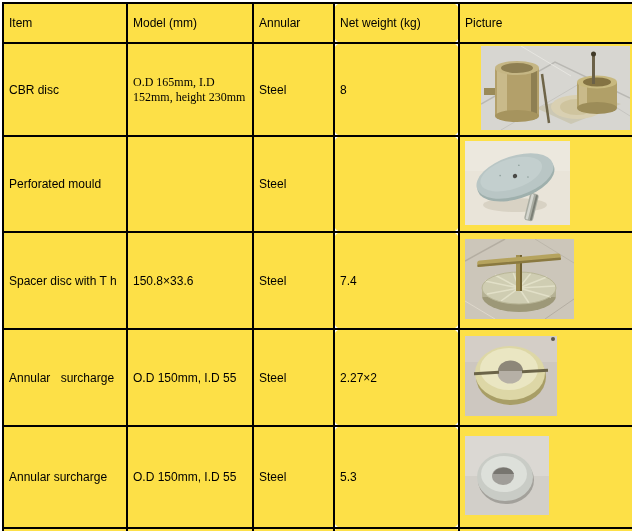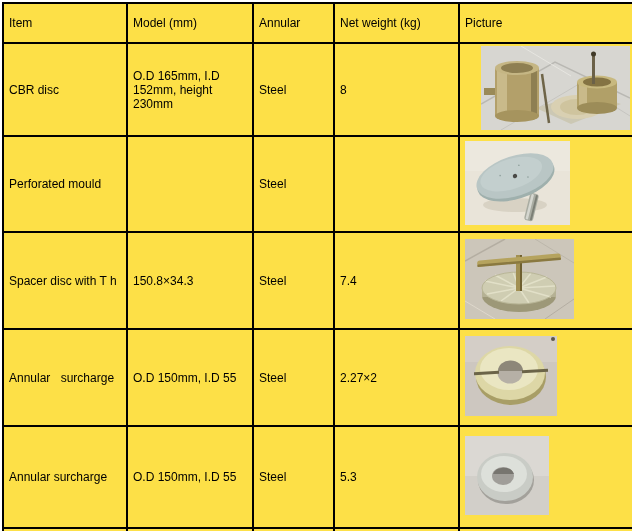--- a/index.html
+++ b/index.html
@@ -28,30 +28,30 @@
     font-size: 12px;
     font-weight: normal;
     text-align: left;
     vertical-align: middle;
     overflow: hidden;
     background: #fde047;
   }
   th.c-item,  td.c-item  { width: 112px; }
   th.c-model, td.c-model { width: 114px; }
   th.c-mat,   td.c-mat   { width: 69px;  }
-  th.c-net,   td.c-net   { width: 113px; }
+  th.c-net,   td.c-net   { width: 113px; border-radius: 8px; }
   th.c-pic,   td.c-pic   { width: 219px; }
   tr.hdr      { height: 40px; }
   tr.r1       { height: 91px; }
   tr.r2       { height: 96px; }
   tr.r3       { height: 97px; }
   tr.r4       { height: 97px; }
   tr.r5       { height: 102px; }
   tr.partial  { height: 10px; }
-  .justify-text { text-align: justify; }
+  .justify-text { text-align: justify; font-family: Liberation Serif, serif; }
   .nowrap-clip { white-space: nowrap; margin-top: 46px; }
   .gap-words  { word-spacing: 7px; white-space: nowrap; }
   td.c-pic { text-align: center; padding: 2px 0; }
   .photo { display: inline-block; line-height: 0; }
   .ph1 { margin-left: 16px; }
 </style>
 </head>
 <body>
 
 <div class="sheet">
@@ -127,21 +127,21 @@
               <circle cx="62" cy="40" r="0.8" fill="#8fa09d"></circle>
               <circle cx="57" cy="26" r="0.8" fill="#8fa09d"></circle>
             </g>
           </svg>
         </span>
       </td>
     </tr>
 
     <tr class="r3">
       <td class="c-item nowrap-clip">Spacer disc with T h</td>
-      <td class="c-model">150.8×34.3</td>
+      <td class="c-model">150.8×33.6</td>
       <td class="c-mat">Steel</td>
       <td class="c-net">7.4</td>
       <td class="c-pic">
         <span class="photo">
           <svg width="109" height="80" viewBox="0 0 109 80" xmlns="http://www.w3.org/2000/svg">
             <rect x="0" y="0" width="109" height="80" fill="#ccc6ba"></rect>
             <path d="M0,22 L40,0" stroke="#b4aea2" stroke-width="1.5" fill="none"></path>
             <path d="M70,0 L109,24" stroke="#bdb7ab" stroke-width="1" fill="none"></path>
             <path d="M0,62 L30,80" stroke="#ded8cc" stroke-width="1" fill="none"></path>
             <path d="M80,80 L109,60" stroke="#b4aea2" stroke-width="1" fill="none"></path>

